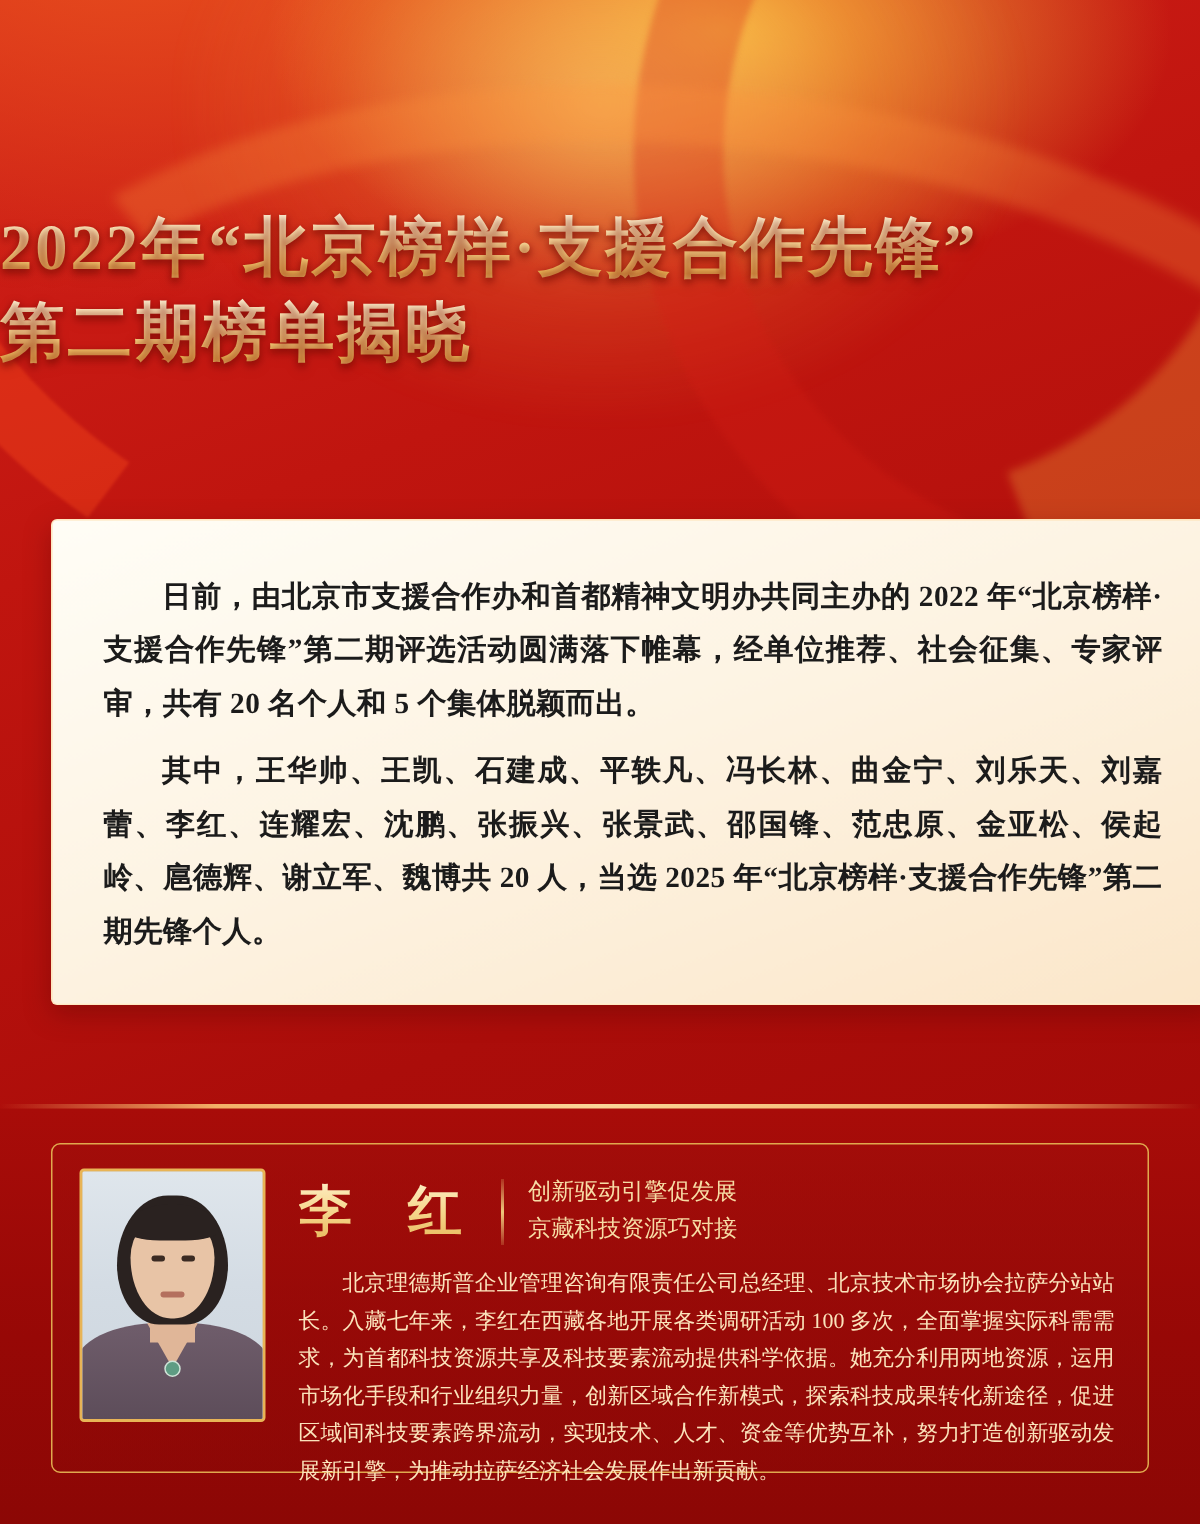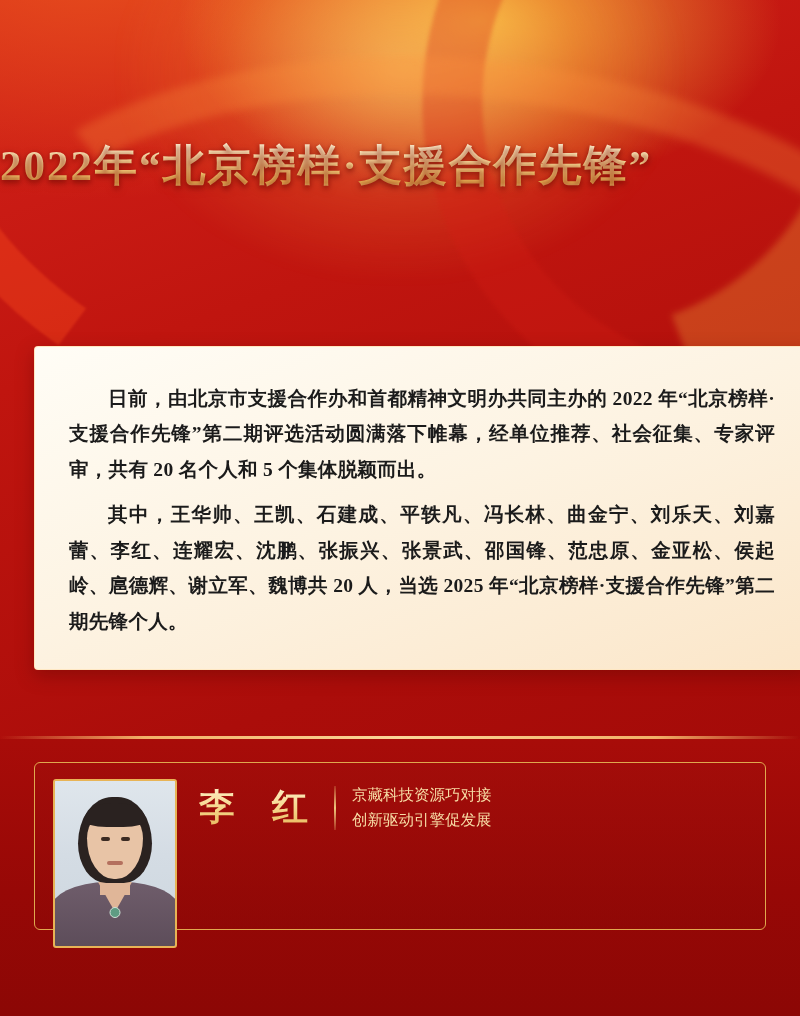--- a/index.html
+++ b/index.html
@@ -148,21 +148,21 @@
     background: linear-gradient(180deg, #a80c09 0%, #970806 55%, #8c0705 100%);
     z-index: 3;
   }
 
   
   .person {
     position: absolute;
     left: 34px;
     top: 762px;
     width: 732px;
-    height: 168px;
+    height: 220px;
     box-sizing: border-box;
     border: 1.5px solid #e0a94e;
     border-radius: 6px;
     background: linear-gradient(180deg, rgba(160,14,10,0.55) 0%, rgba(140,8,6,0.55) 100%);
     z-index: 7;
     display: flex;
     padding: 16px 18px;
   }
   .photo-frame {
     width: 120px;
@@ -309,20 +309,21 @@
 
   <div class="glow"></div>
   <div class="ribbon rb1"></div>
   <div class="ribbon rb2"></div>
   <div class="ribbon rb3"></div>
   <div class="ribbon rb4"></div>
   <div class="ribbon rb5"></div>
 
   <div class="title-block">
     <div class="title-line">2022年“北京榜样·支援合作先锋”</div>
+    <div class="title-line">第二期榜单揭晓</div>
   </div>
 
   <div class="card">
     <p>日前，由北京市支援合作办和首都精神文明办共同主办的 2022 年“北京榜样·支援合作先锋”第二期评选活动圆满落下帷幕，经单位推荐、社会征集、专家评审，共有 20 名个人和 5 个集体脱颖而出。</p>
     <p>其中，王华帅、王凯、石建成、平轶凡、冯长林、曲金宁、刘乐天、刘嘉蕾、李红、连耀宏、沈鹏、张振兴、张景武、邵国锋、范忠原、金亚松、侯起岭、扈德辉、谢立军、魏博共 20 人，当选 2025 年“北京榜样·支援合作先锋”第二期先锋个人。</p>
   </div>
 
   <div class="lower-bg"></div>
   <div class="divider"></div>
 
@@ -339,20 +340,21 @@
         <div class="p-eye l"></div>
         <div class="p-eye r"></div>
         <div class="p-mouth"></div>
       </div>
     </div>
     <div class="person-right">
       <div class="name-row">
         <div class="p-name">李 红</div>
         <div class="name-sep"></div>
         <div class="slogan">
+          <span>创新驱动引擎促发展</span>
           <span>京藏科技资源巧对接</span>
-          <span>创新驱动引擎促发展</span>
         </div>
       </div>
+      <div class="p-desc">北京理德斯普企业管理咨询有限责任公司总经理、北京技术市场协会拉萨分站站长。入藏七年来，李红在西藏各地开展各类调研活动 100 多次，全面掌握实际科需需求，为首都科技资源共享及科技要素流动提供科学依据。她充分利用两地资源，运用市场化手段和行业组织力量，创新区域合作新模式，探索科技成果转化新途径，促进区域间科技要素跨界流动，实现技术、人才、资金等优势互补，努力打造创新驱动发展新引擎，为推动拉萨经济社会发展作出新贡献。</div>
     </div>
   </div>
 
 </div>
 
 </body></html>

